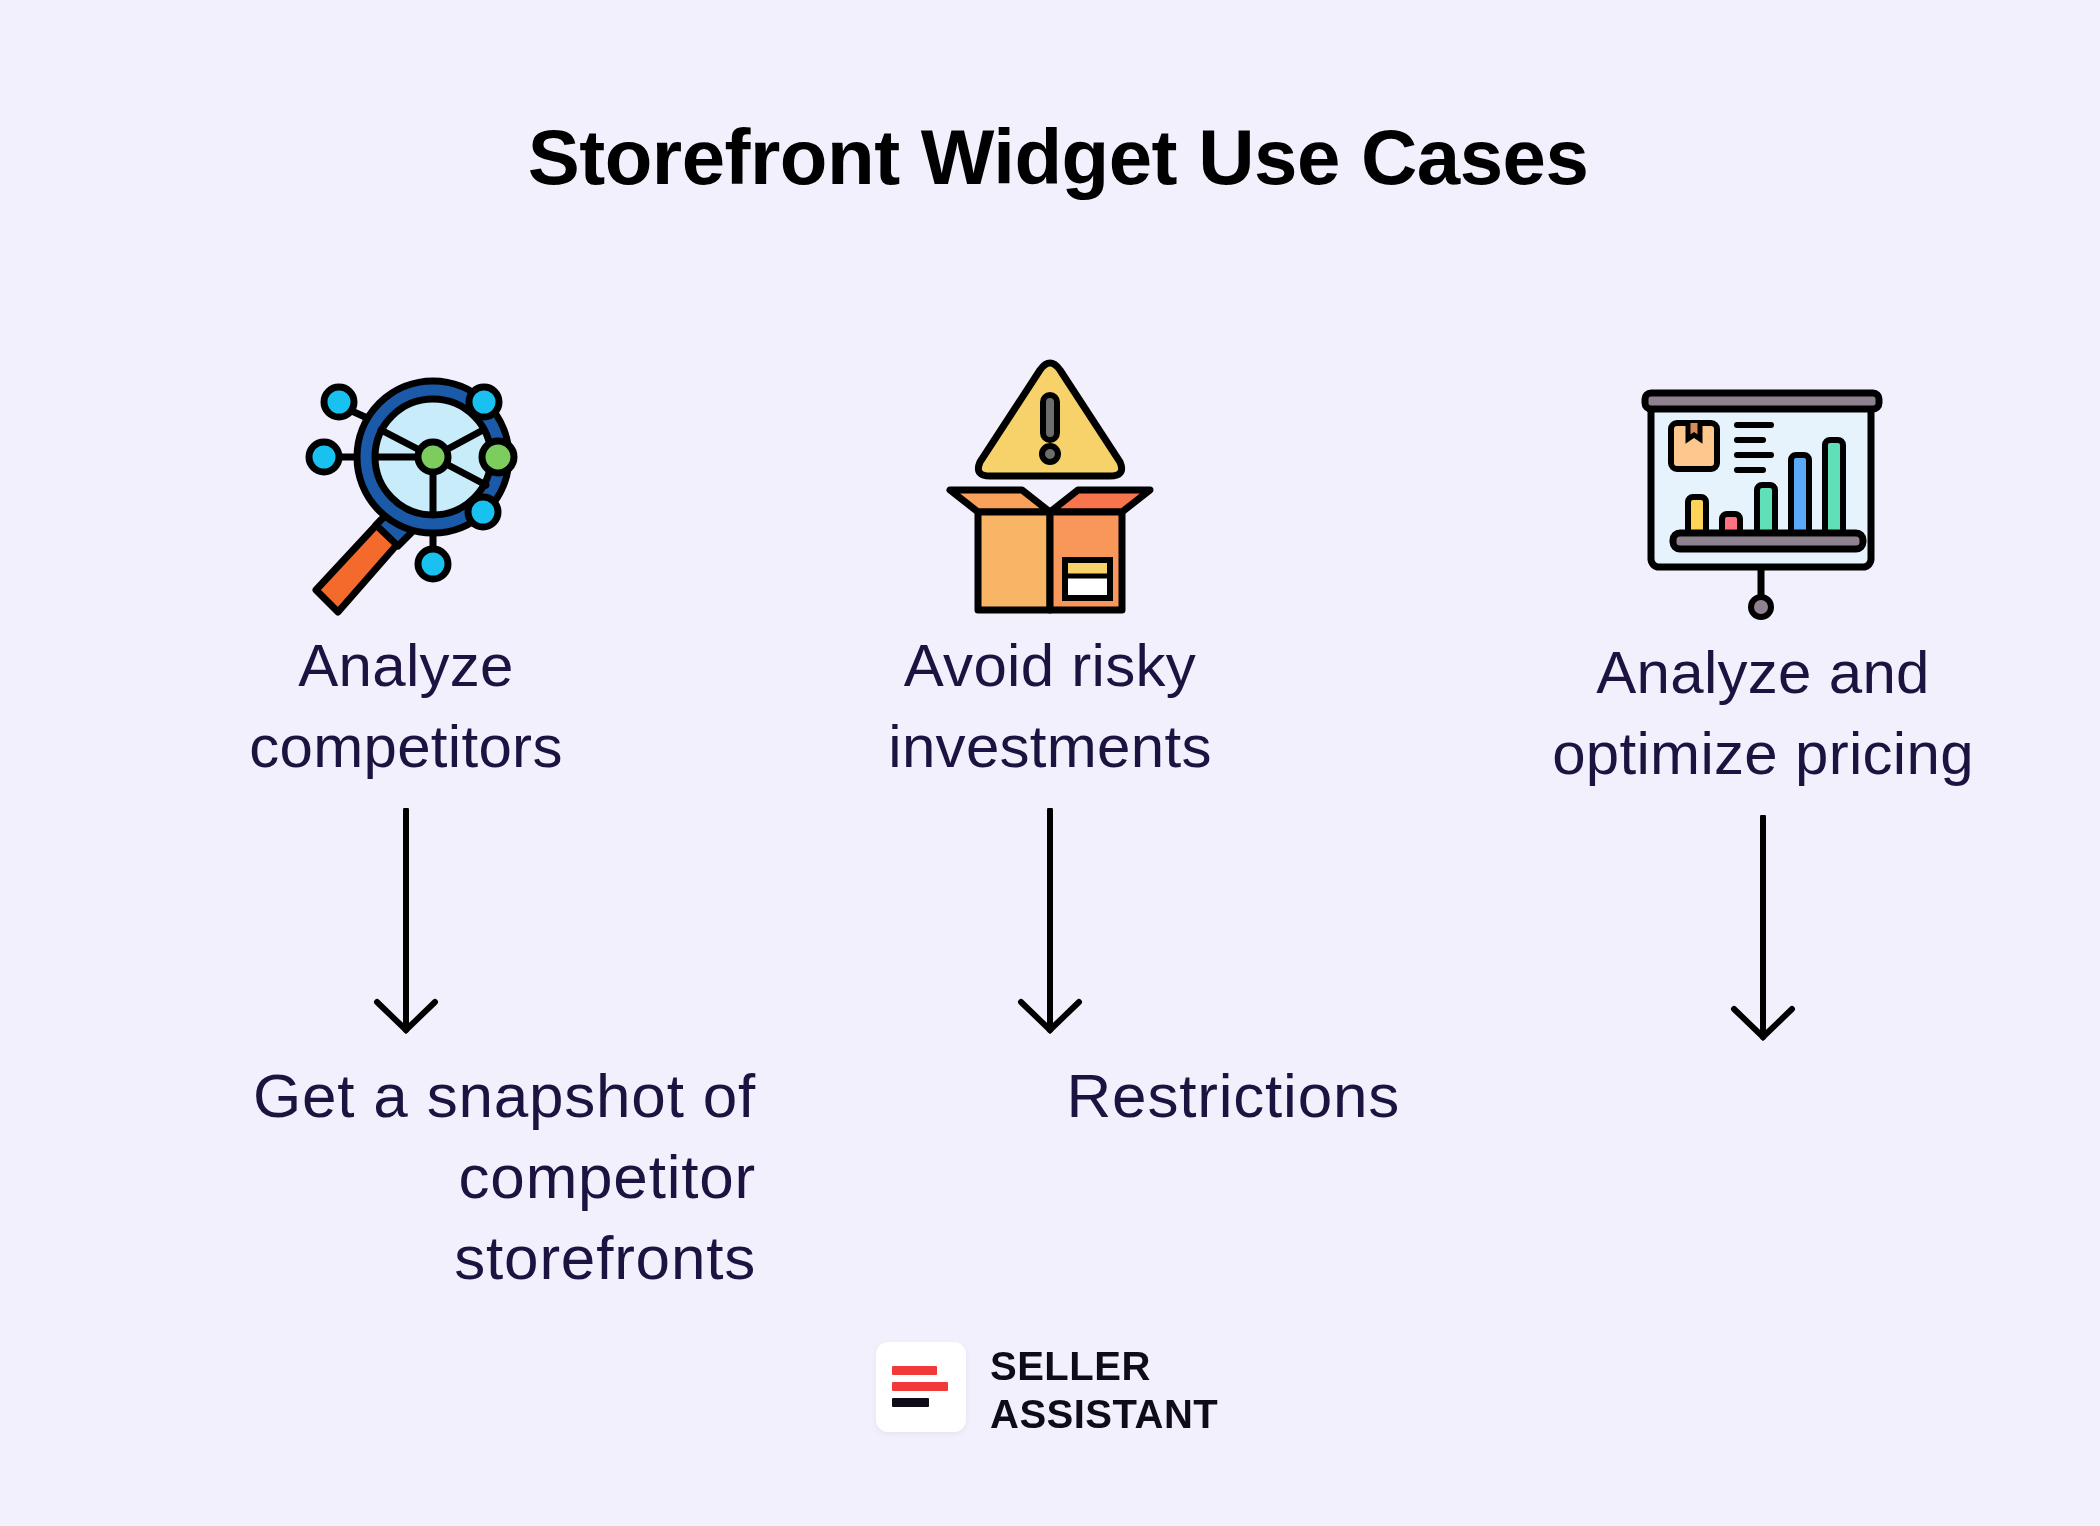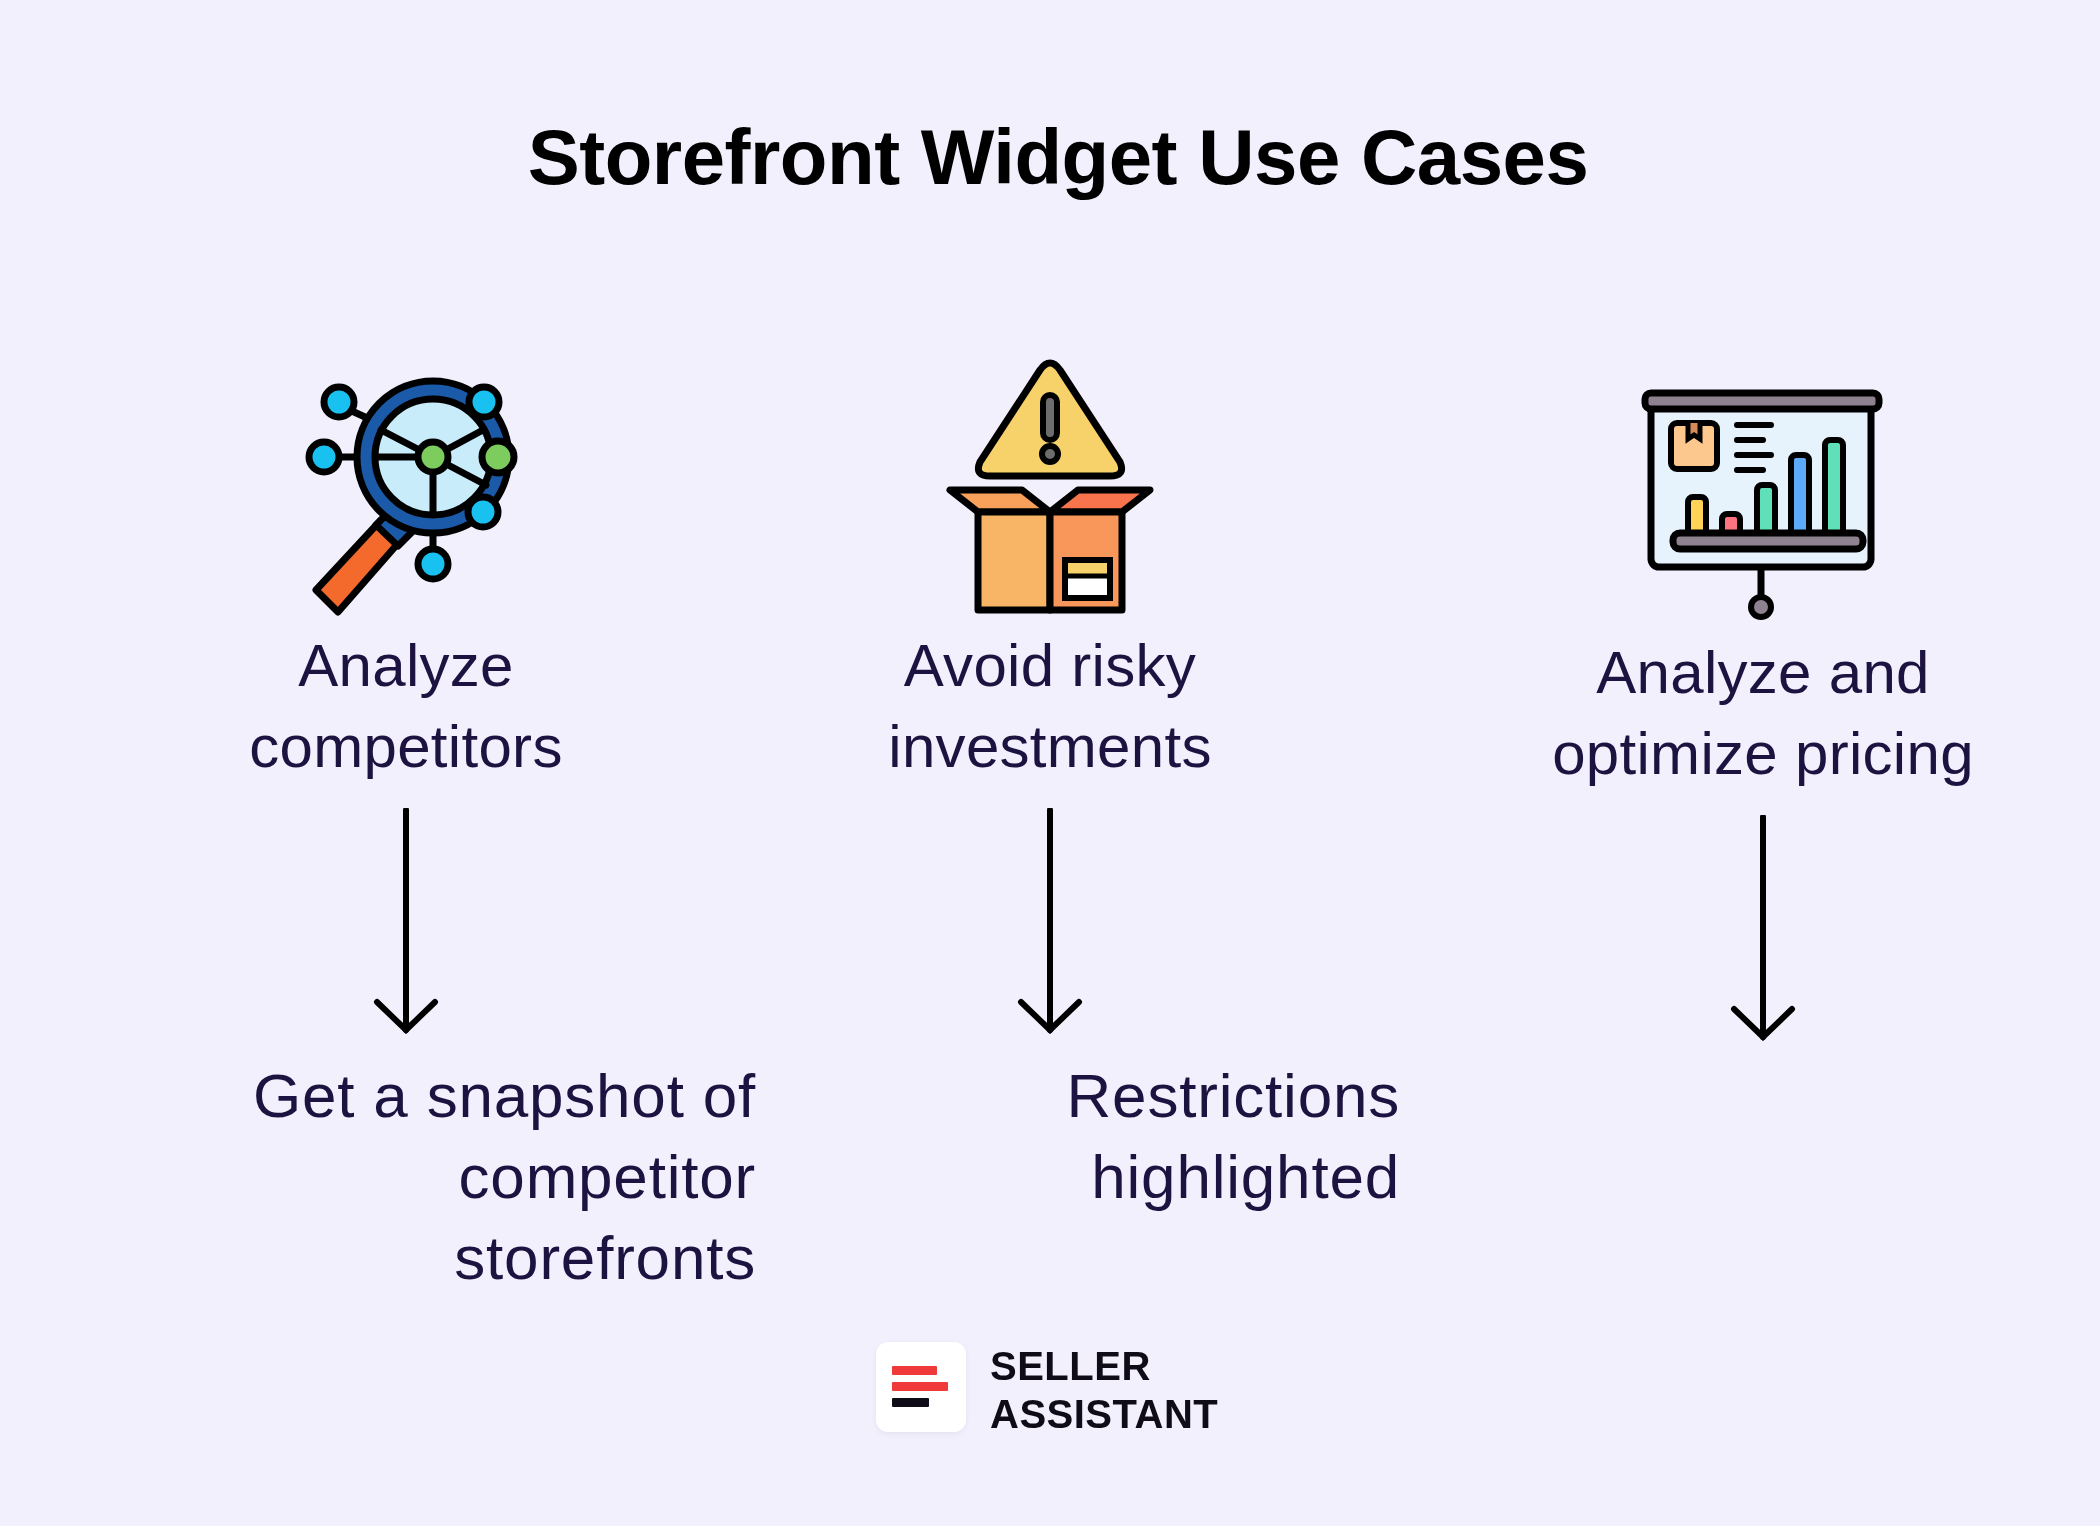--- a/index.html
+++ b/index.html
@@ -127,21 +127,20 @@
     <div>investments</div>
   </div>
   <svg class="arrow" viewBox="0 0 70 226">
     <g stroke="#000" stroke-width="6" stroke-linecap="round" fill="none">
       <line x1="35" y1="2" x2="35" y2="222"></line>
       <polyline points="6,194 35,222 64,194"></polyline>
     </g>
   </svg>
   <div class="desc">
     <div>Restrictions</div>
-    <div>highlighted</div>
     <div></div>
   </div>
 </div>
 
 <div class="col c3">
   <div class="icon-wrap">
     <svg viewBox="0 0 260 272">
       <rect x="18" y="42" width="220" height="168" rx="8" fill="#e6f2fc" stroke="#000" stroke-width="7"></rect>
       <rect x="12" y="36" width="234" height="16" rx="6" fill="#8f8290" stroke="#000" stroke-width="7"></rect>
       <line x1="128" y1="210" x2="128" y2="240" stroke="#000" stroke-width="7"></line>

